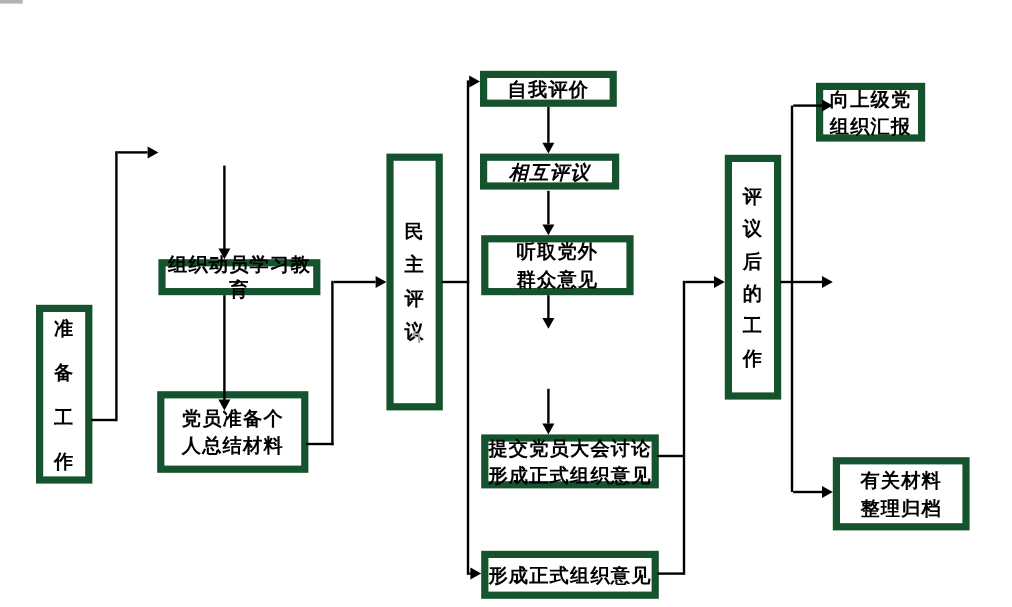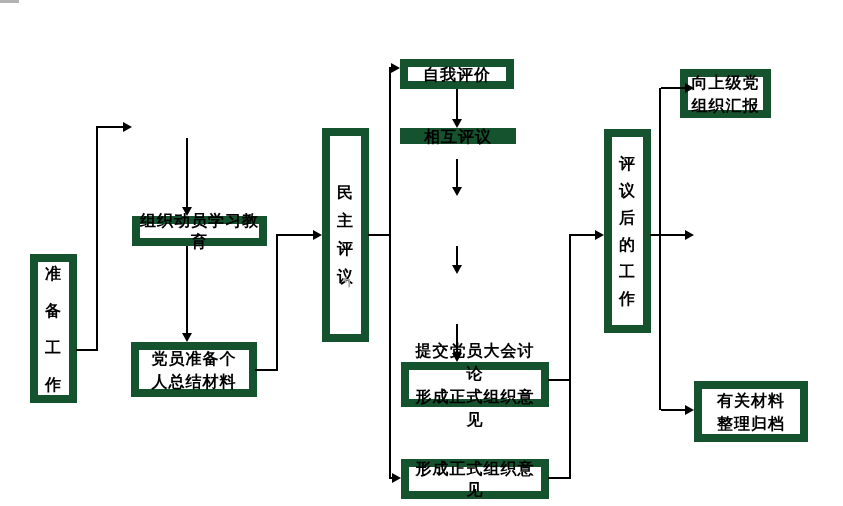--- a/index.html
+++ b/index.html
@@ -7,21 +7,21 @@
   #canvas {
     position: relative;
     width: 843px;
     height: 506px;
     background: #ffffff;
     font-family: "DejaVu Sans", sans-serif;
     overflow: hidden;
   }
   .box {
     position: absolute;
-    border: 8px solid #14532d;
+    border: 6px solid #14532d;
     background: #fff;
     display: flex;
     align-items: center;
     justify-content: center;
     text-align: center;
     font-weight: bold;
     font-size: 16px;
     color: #000;
     white-space: pre-line;
     line-height: 21px;
@@ -63,34 +63,36 @@
   <div class="artifact-bar"></div>
 
   <div class="box vtext37" style="left:30px; top:254px; width:47px; height:149px;">准
 备
 工
 作</div>
 
 
   <div class="box" style="left:132px; top:216px; width:135px; height:30px;">组织动员学习教育</div>
 
-  <div class="box lh23" style="left:131px; top:342px; width:126px; height:55px;">党员准备个
+  <div class="box lh23" style="left:131px; top:326px; width:126px; height:68px;">党员准备个
 人总结材料</div>
 
   <div class="box vtext28" style="left:322px; top:128px; width:47px; height:214px;">民
 主
 评
 议</div>
 
   <span class="cursor-mark">↰</span>
 
   <div class="box" style="left:400px; top:59px; width:114px; height:30px;">自我评价</div>
 
-  <div class="box" style="left:400px; top:128px; width:116px; height:15px;">相互评议</div>
+  <div class="box" style="left:400px; top:128px; width:116px; height:30px;font-style:italic;">相互评议</div>
 
+  <div class="box lh23" style="left:401px; top:196px; width:127px; height:50px;">听取党外
+群众意见</div>
 
 
   <div class="box lh23" style="left:401px; top:362px; width:148px; height:45px;">提交党员大会讨论
 形成正式组织意见</div>
 
   <div class="box" style="left:401px; top:459px; width:148px; height:40px;">形成正式组织意见</div>
 
   <div class="box vtext27" style="left:604px; top:129px; width:47px; height:204px;">评
 议
 后

